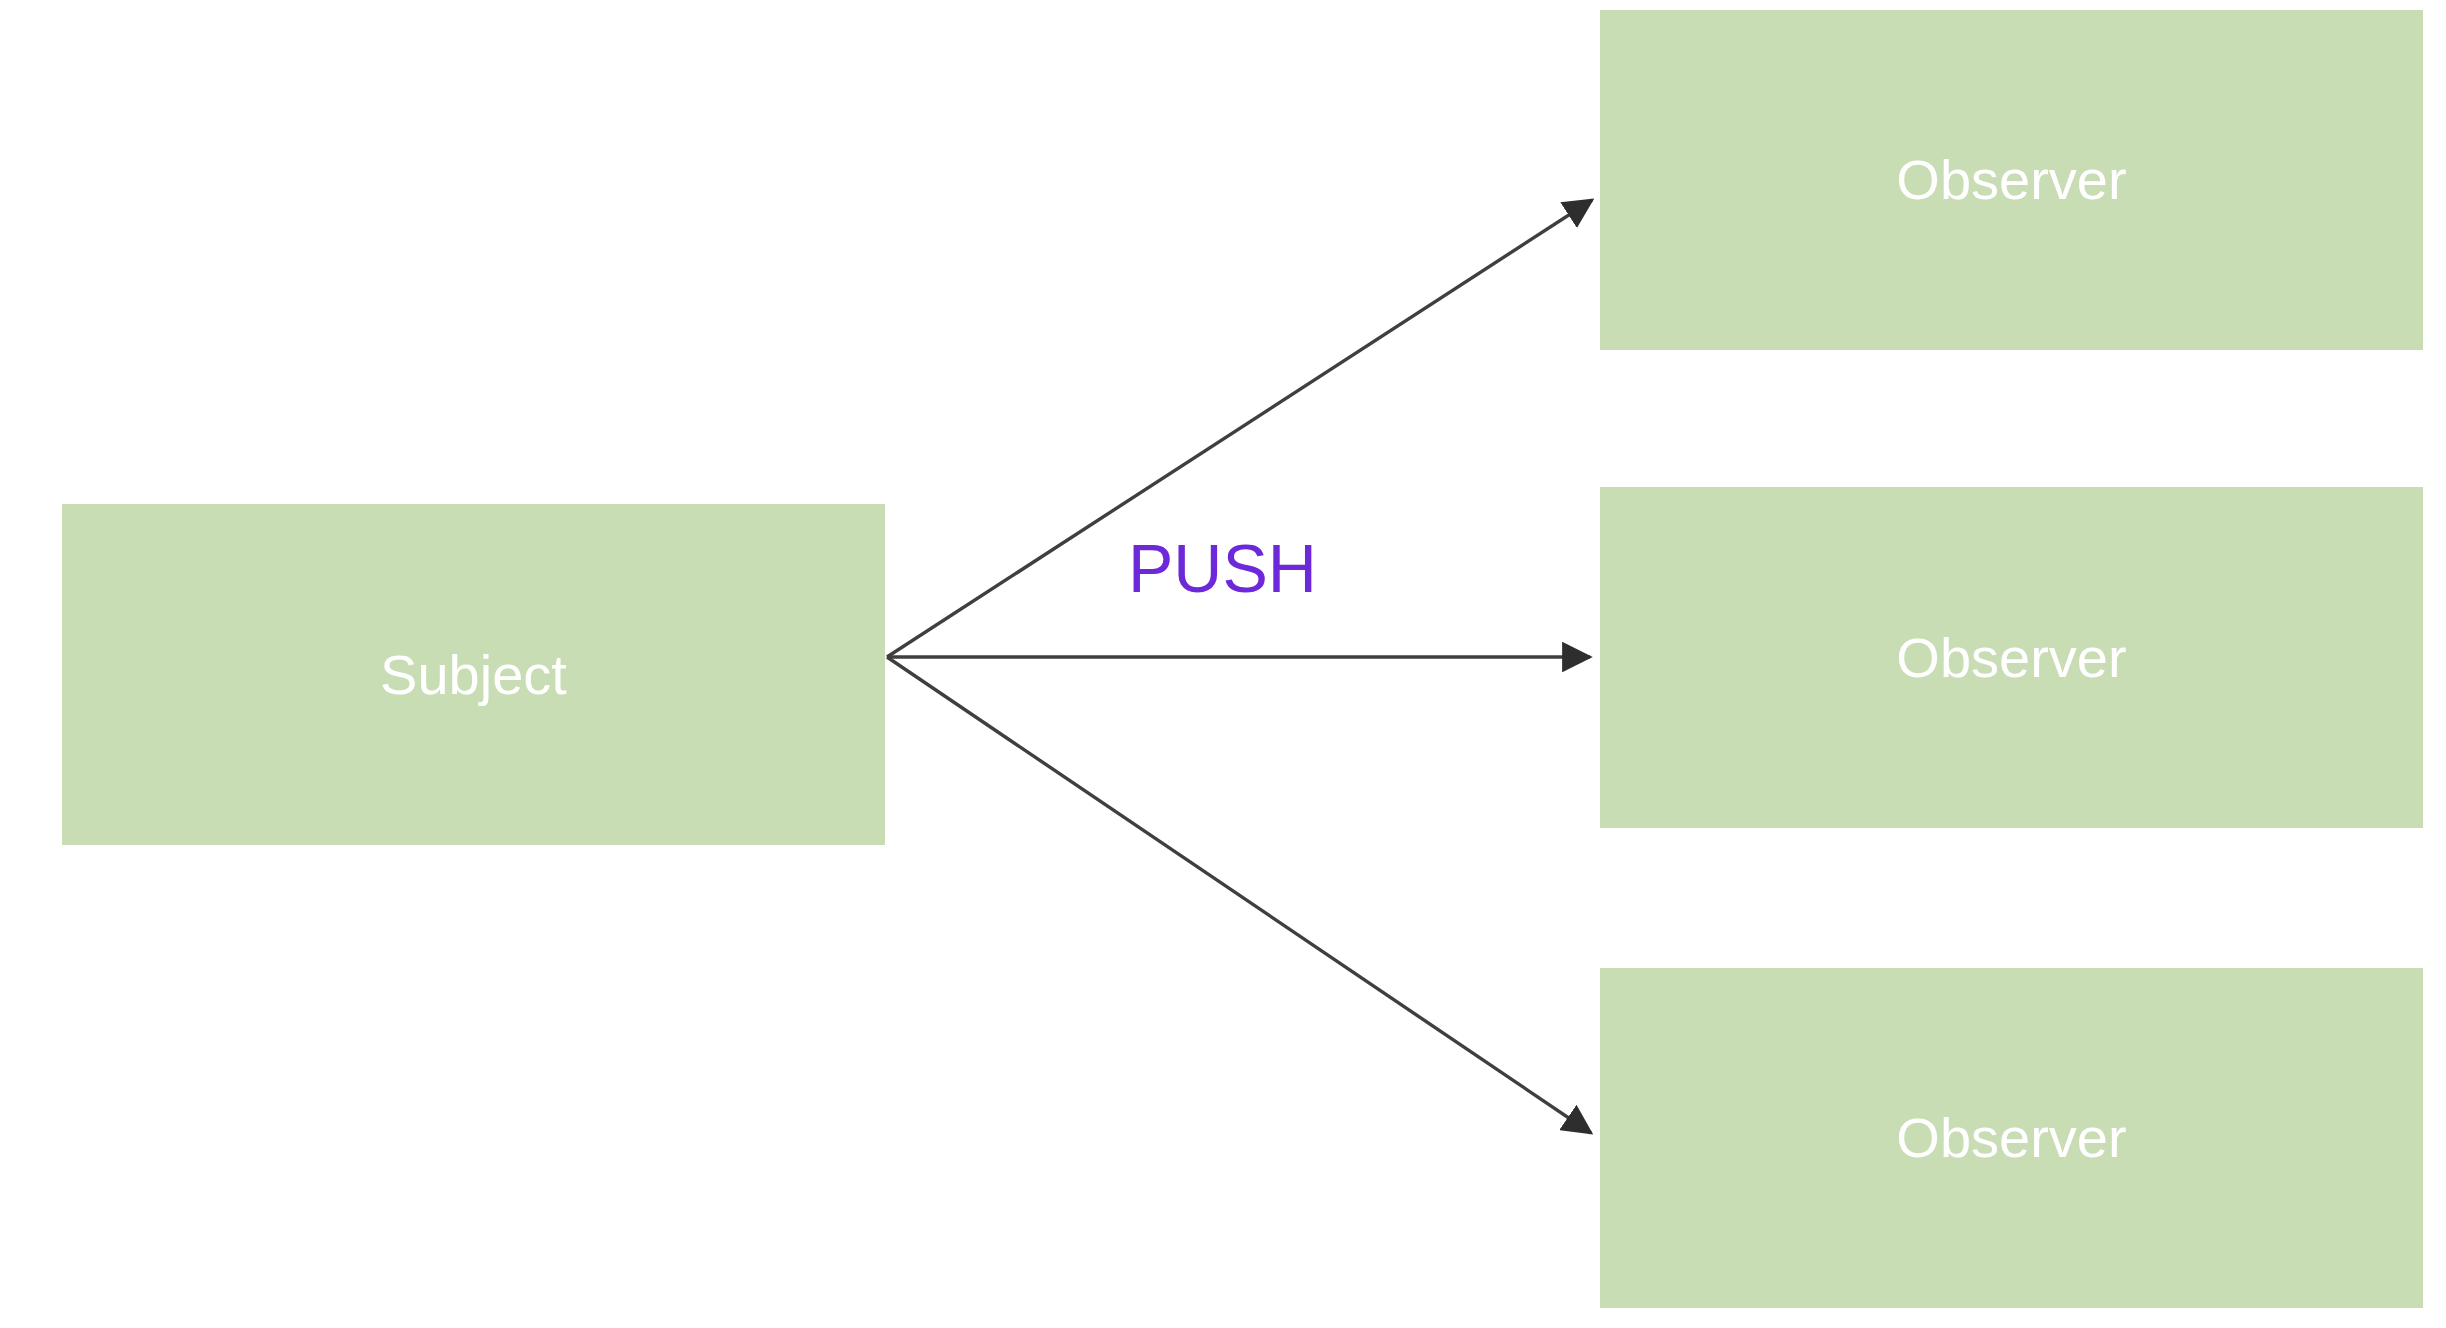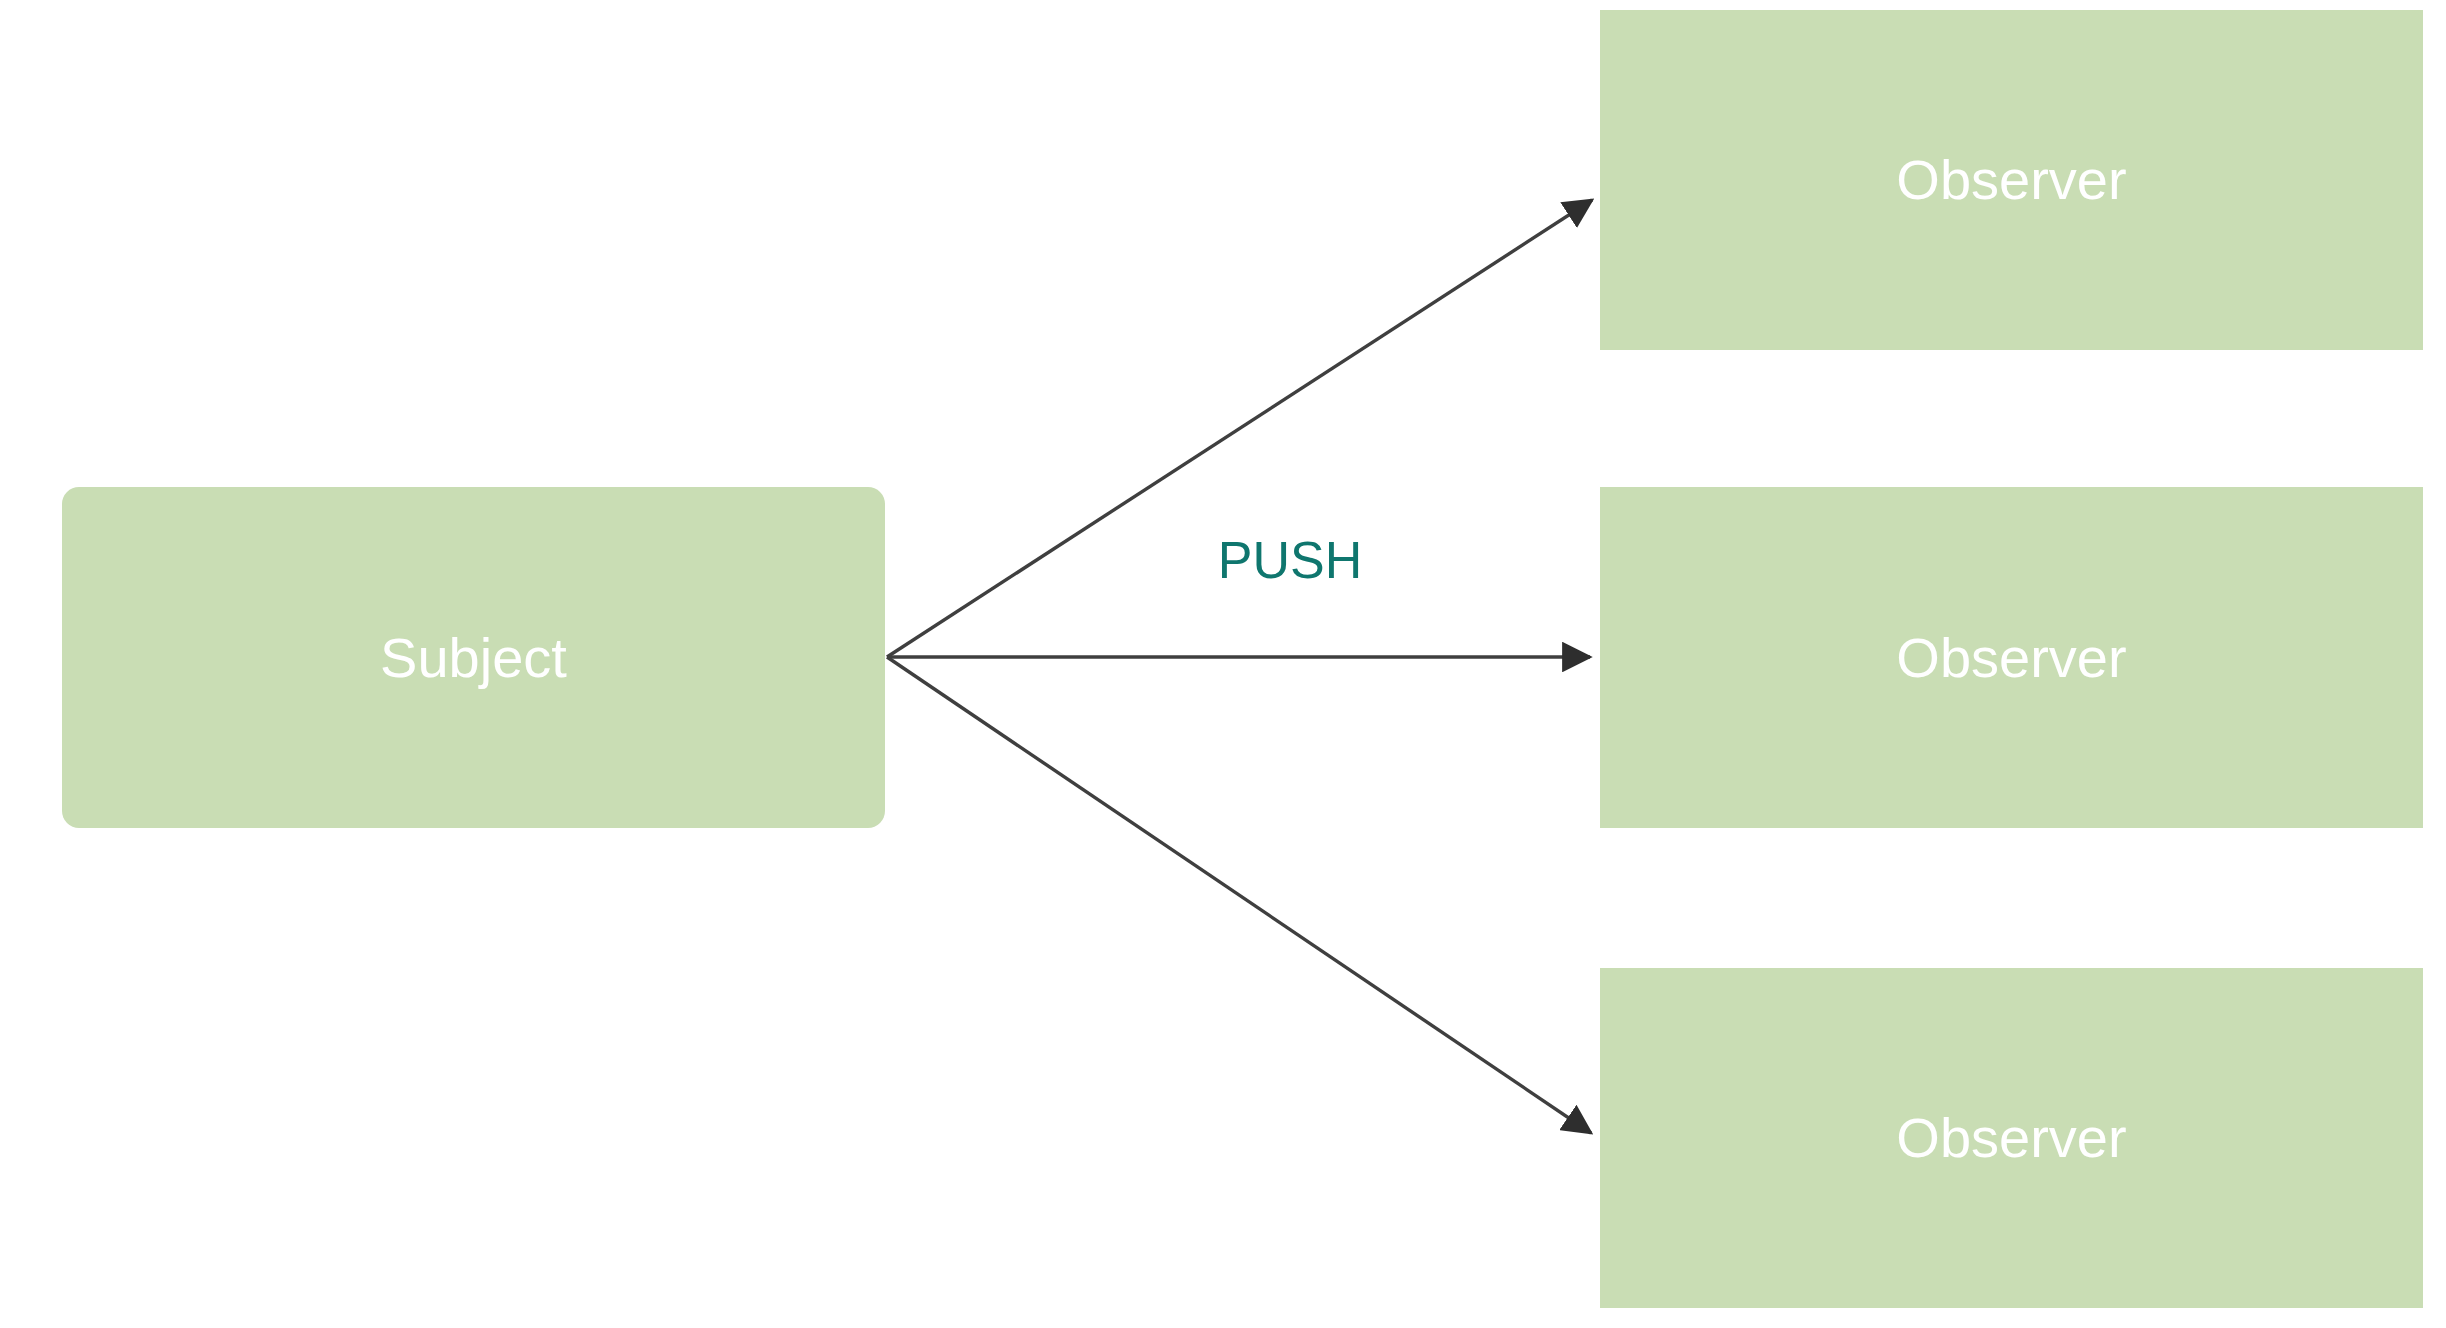--- a/index.html
+++ b/index.html
@@ -31,24 +31,23 @@
     font-family: "Liberation Sans", sans-serif;
     font-size: 56px;
     font-weight: 400;
     line-height: 1;
     letter-spacing: 0px;
     white-space: nowrap;
     user-select: none;
   }
   #subject-box {
     left: 62px;
-    top: 487px;
+    top: 504px;
     width: 823px;
     height: 341px;
-    border-radius: 17px;
   }
   #observer-box-1 {
     left: 1600px;
     top: 10px;
     width: 823px;
     height: 340px;
   }
   #observer-box-2 {
     left: 1600px;
     top: 487px;
@@ -67,24 +66,24 @@
     top: 0;
     width: 2446px;
     height: 1328px;
     pointer-events: none;
   }
   #push-label {
     position: absolute;
     left: 1128px;
     top: 534px;
     width: 324px;
-    text-align: center;
-    color: #0f766e;
+    text-align: left;
+    color: #6d28d9;
     font-family: "Liberation Sans", sans-serif;
-    font-size: 52px;
+    font-size: 68px;
     font-weight: 400;
     line-height: 1;
     white-space: nowrap;
     user-select: none;
   }
 </style>
 </head>
 <body>
 
 <div id="canvas">

